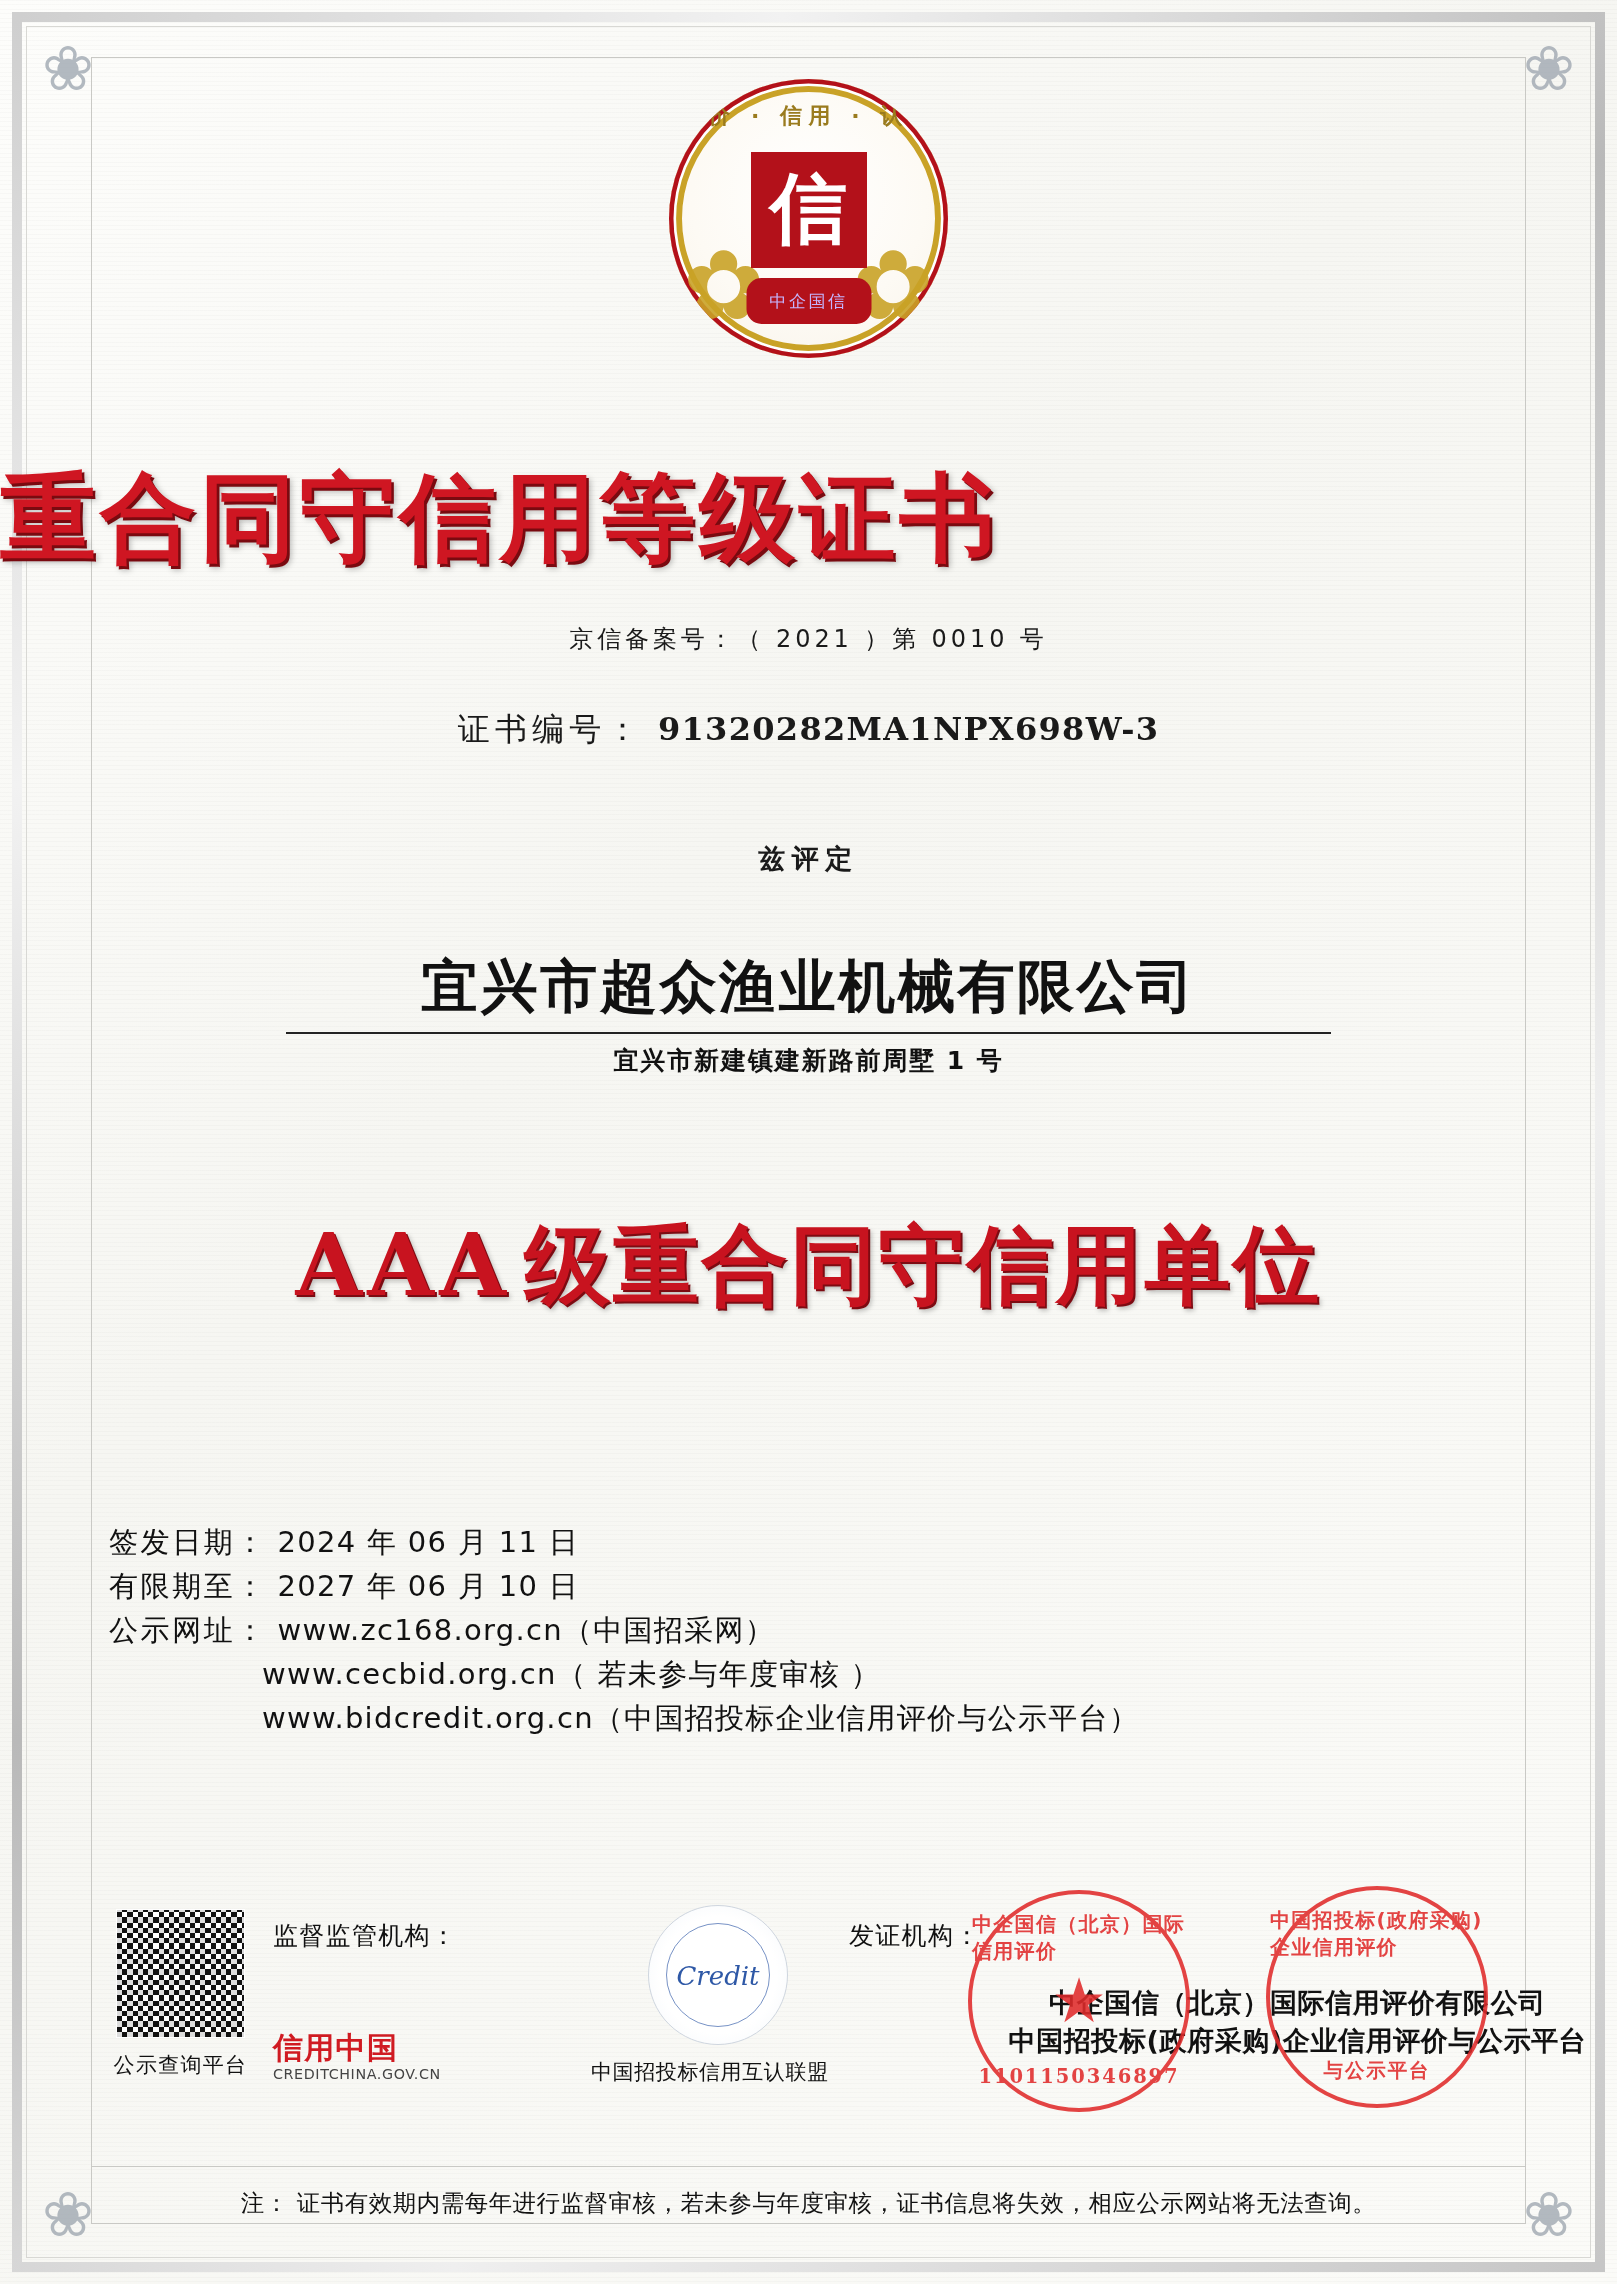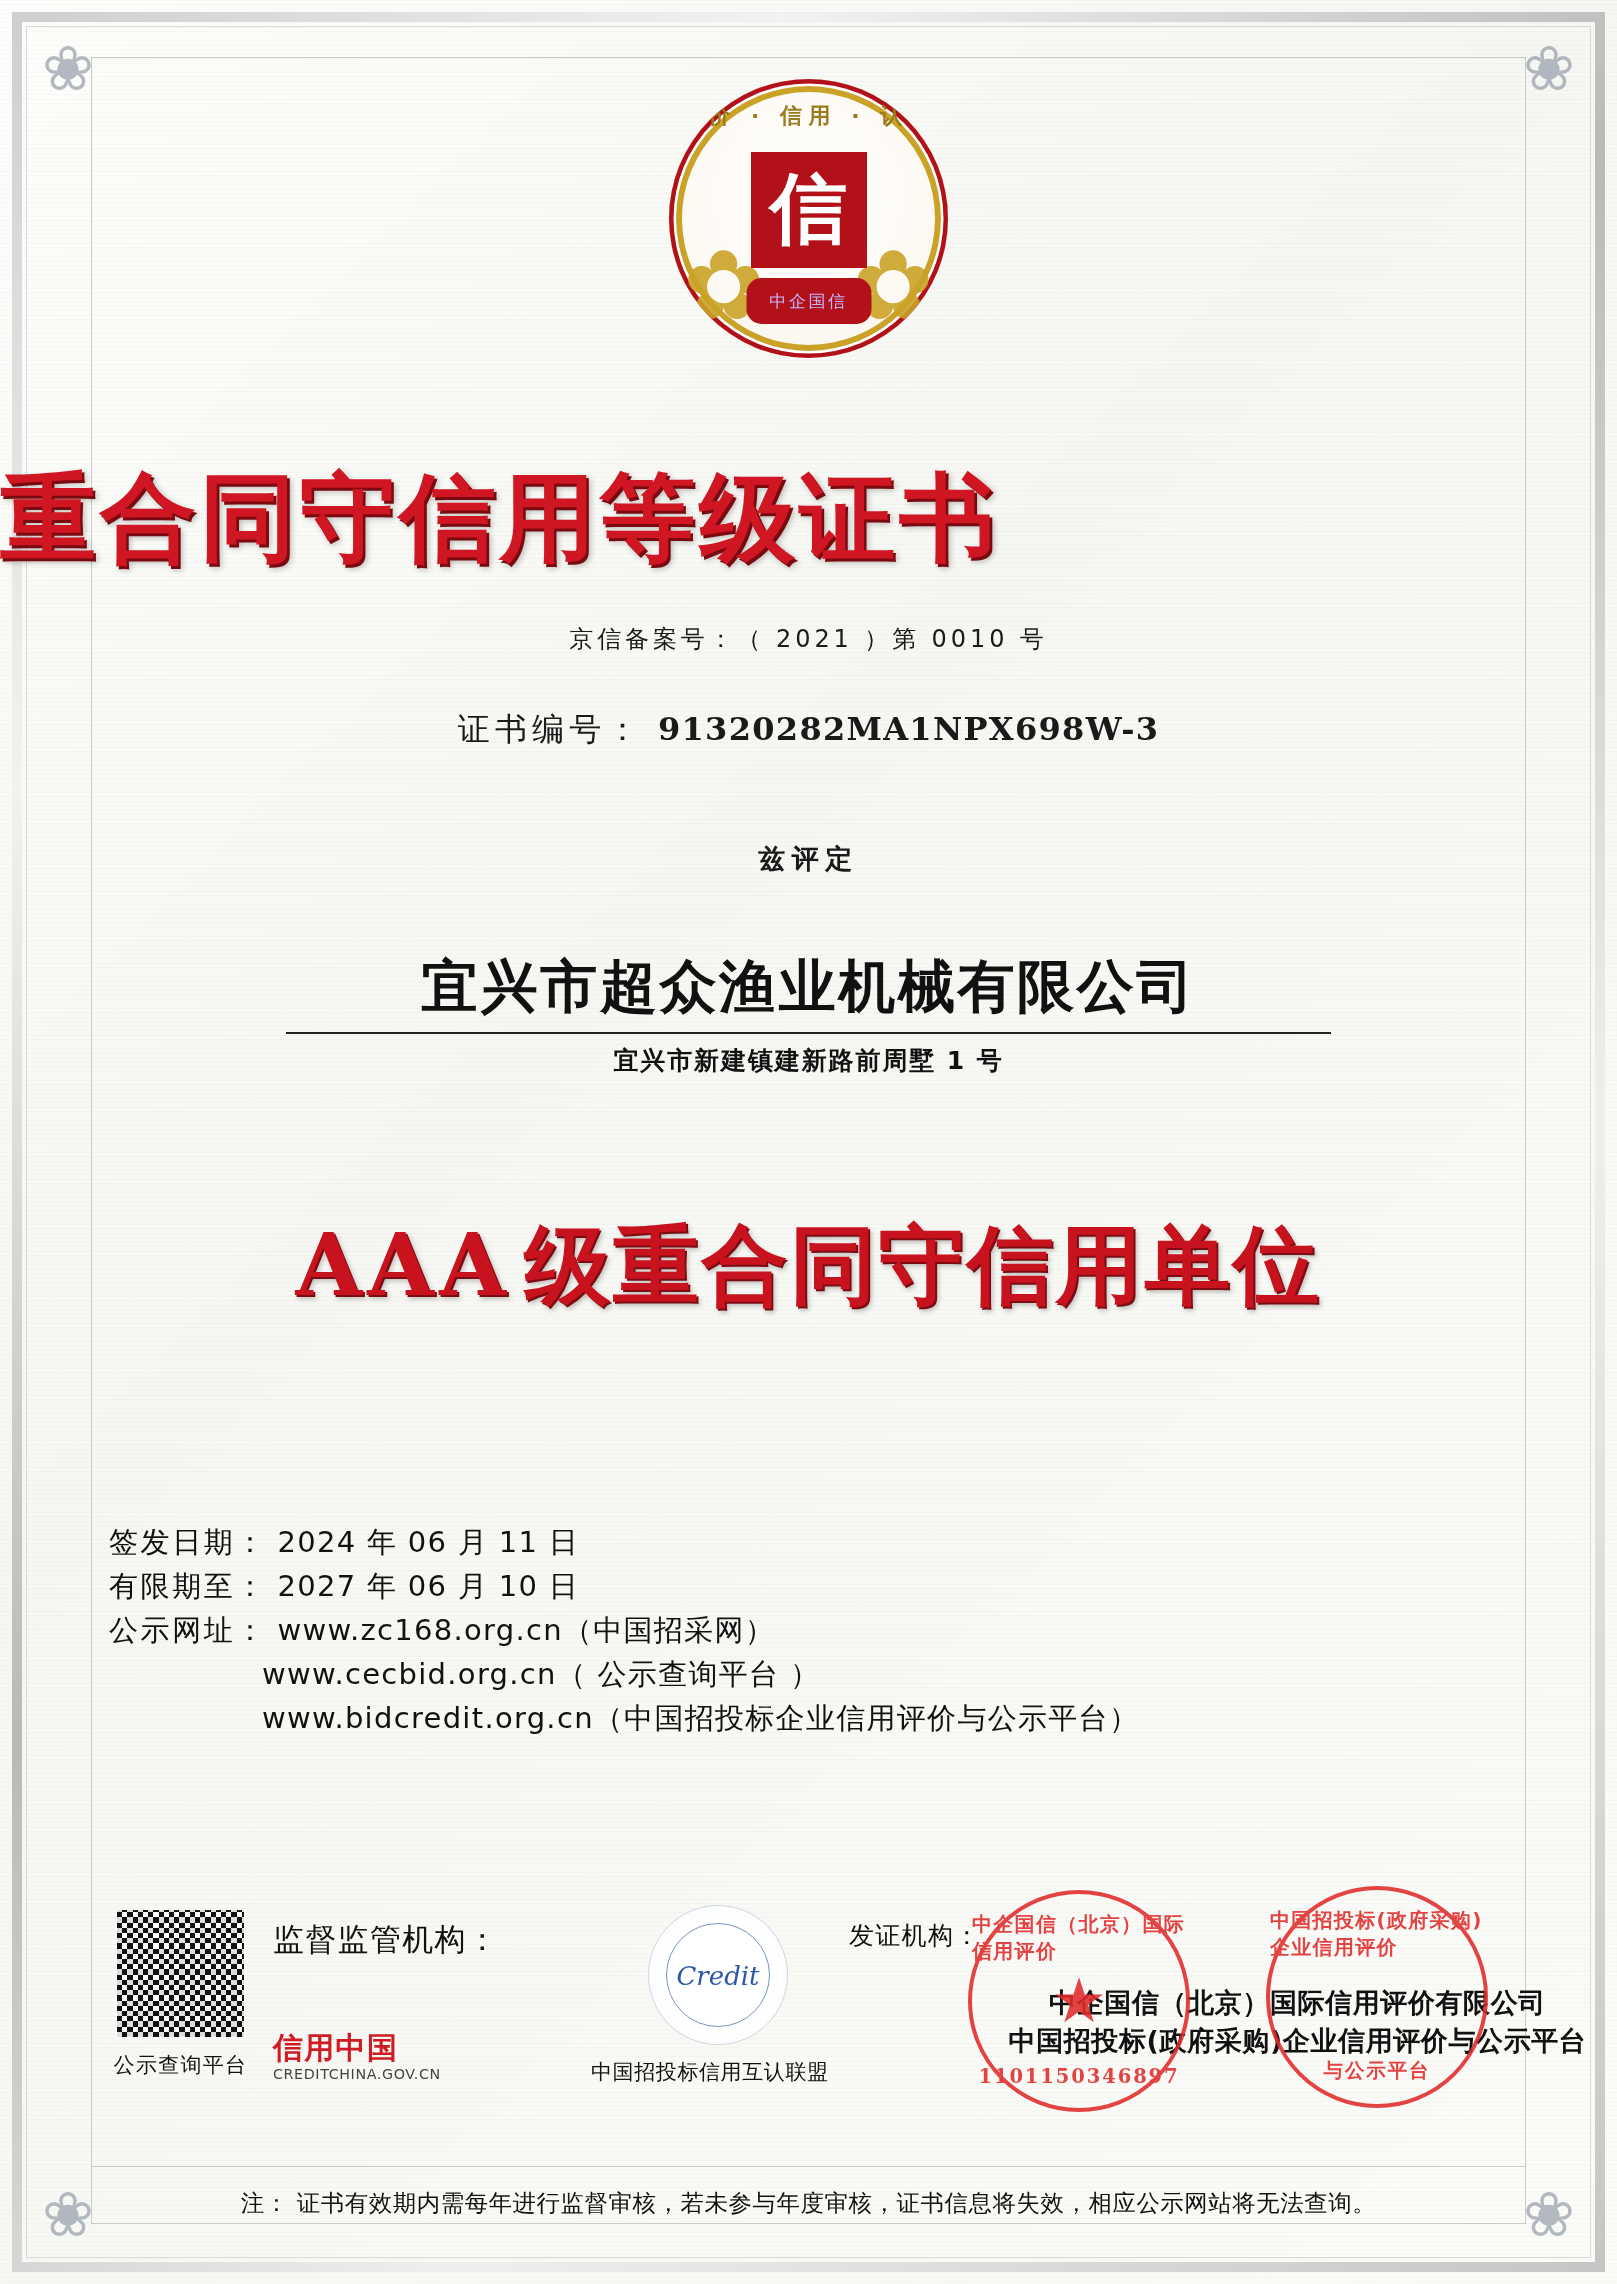--- a/index.html
+++ b/index.html
@@ -286,21 +286,21 @@
     font-size: 21px;
     letter-spacing: 1.3px;
     color: #111;
   }
 
   .supervisor-label {
     position: absolute;
     left: 164px;
     top: 23.4px;
     font-family: Liberation Mono, monospace;
-    font-size: 31px;
+    font-size: 25px;
     letter-spacing: 1.3px;
     color: #111;
   }
   .credit-china {
     position: absolute;
     left: 164px;
     top: 132px;
     font-family: "DejaVu Sans", sans-serif;
     font-size: 30px;
     font-weight: bold;
@@ -488,21 +488,21 @@
     </div>
     <div class="row">
       <span class="seg">有限期至：</span>
       <span>2027 年 06 月 10 日</span>
     </div>
     <div class="row">
       <span class="seg">公示网址：</span>
       <span>www.zc168.org.cn（中国招采网）</span>
     </div>
     <div class="row url-row">
-      <span>www.cecbid.org.cn（ 公示查询平台 ）</span>
+      <span>www.cecbid.org.cn（ 若未参与年度审核 ）</span>
     </div>
     <div class="row url-row">
       <span>www.bidcredit.org.cn（中国招投标企业信用评价与公示平台）</span>
     </div>
   </div>
 
   <div class="footer">
 
     <div class="qr"></div>
     <div class="qr-caption">公示查询平台</div>

